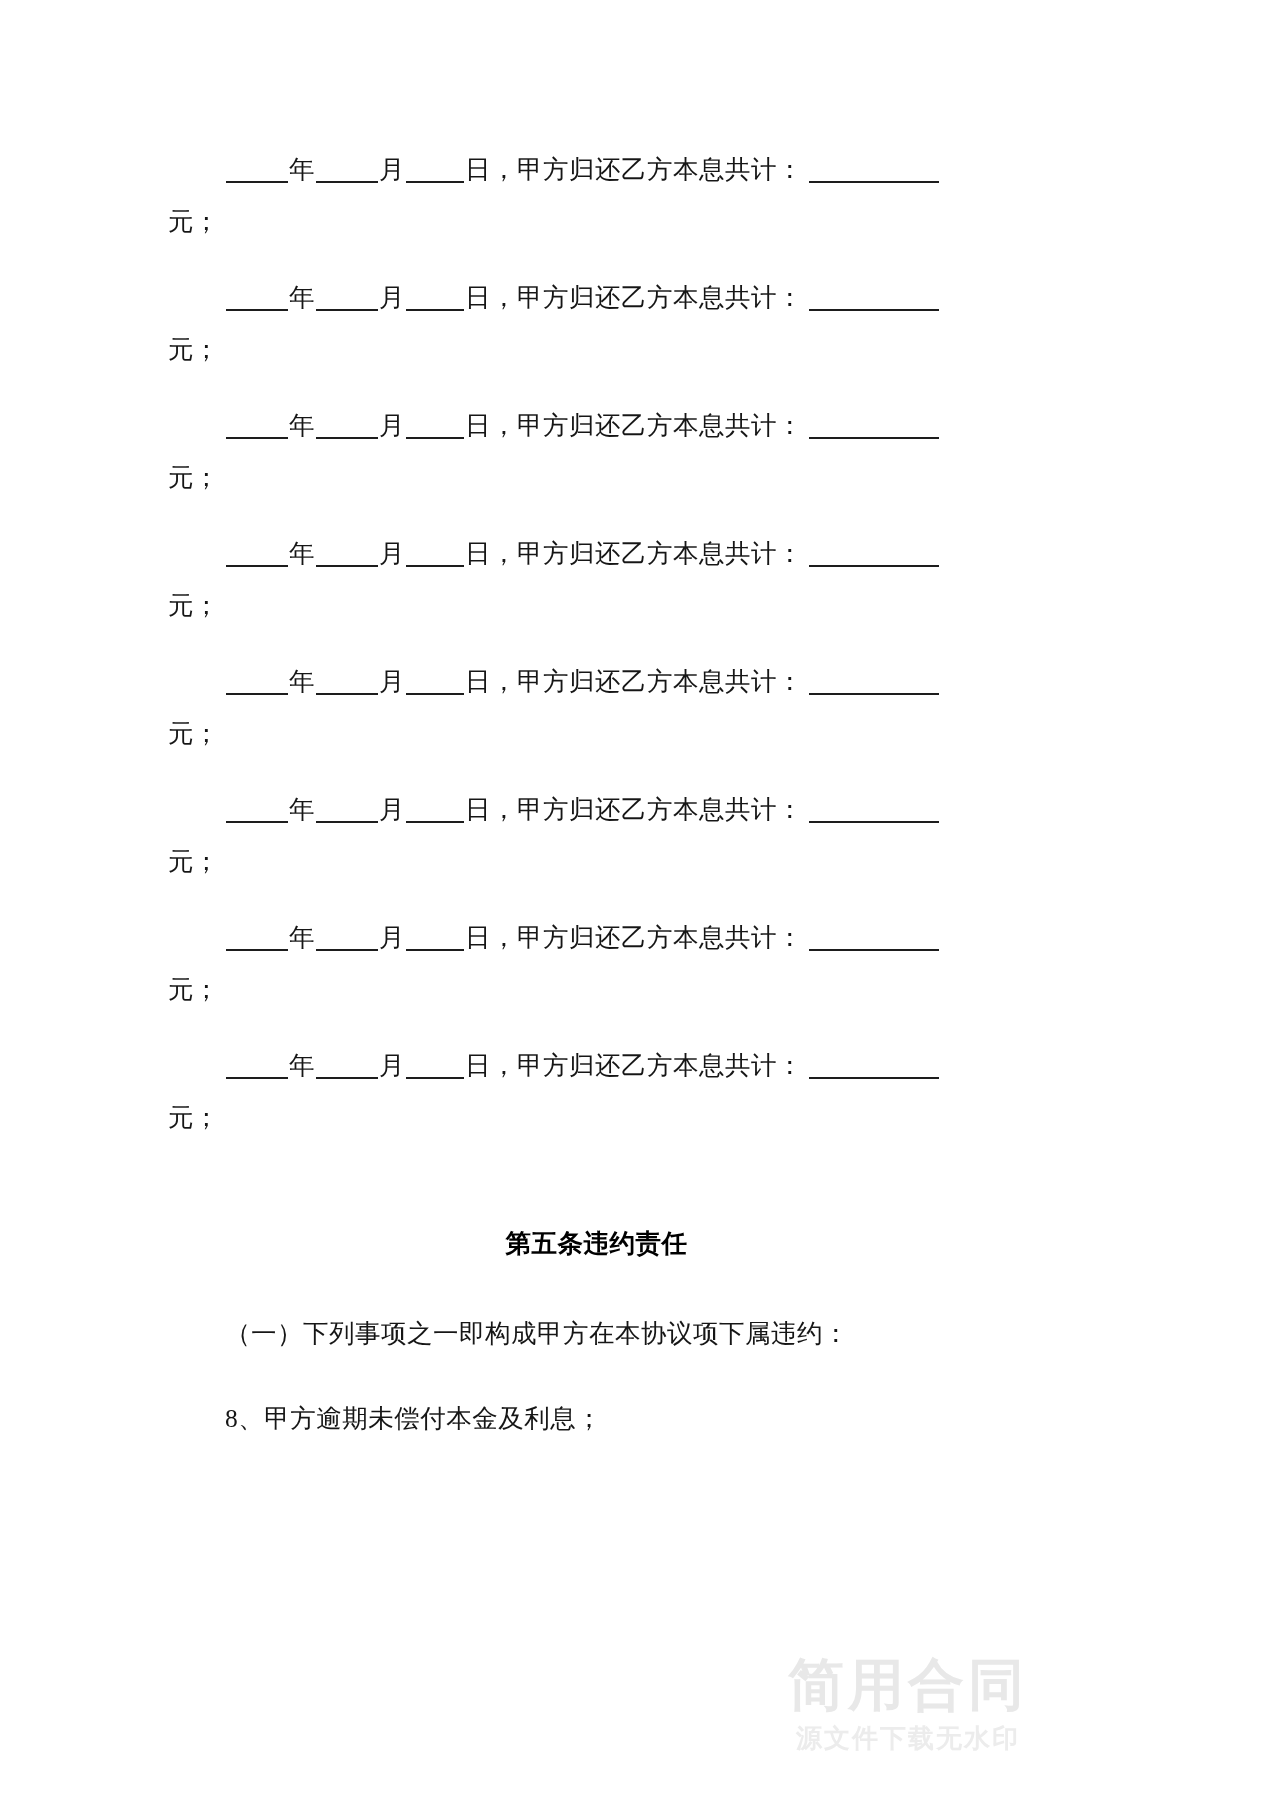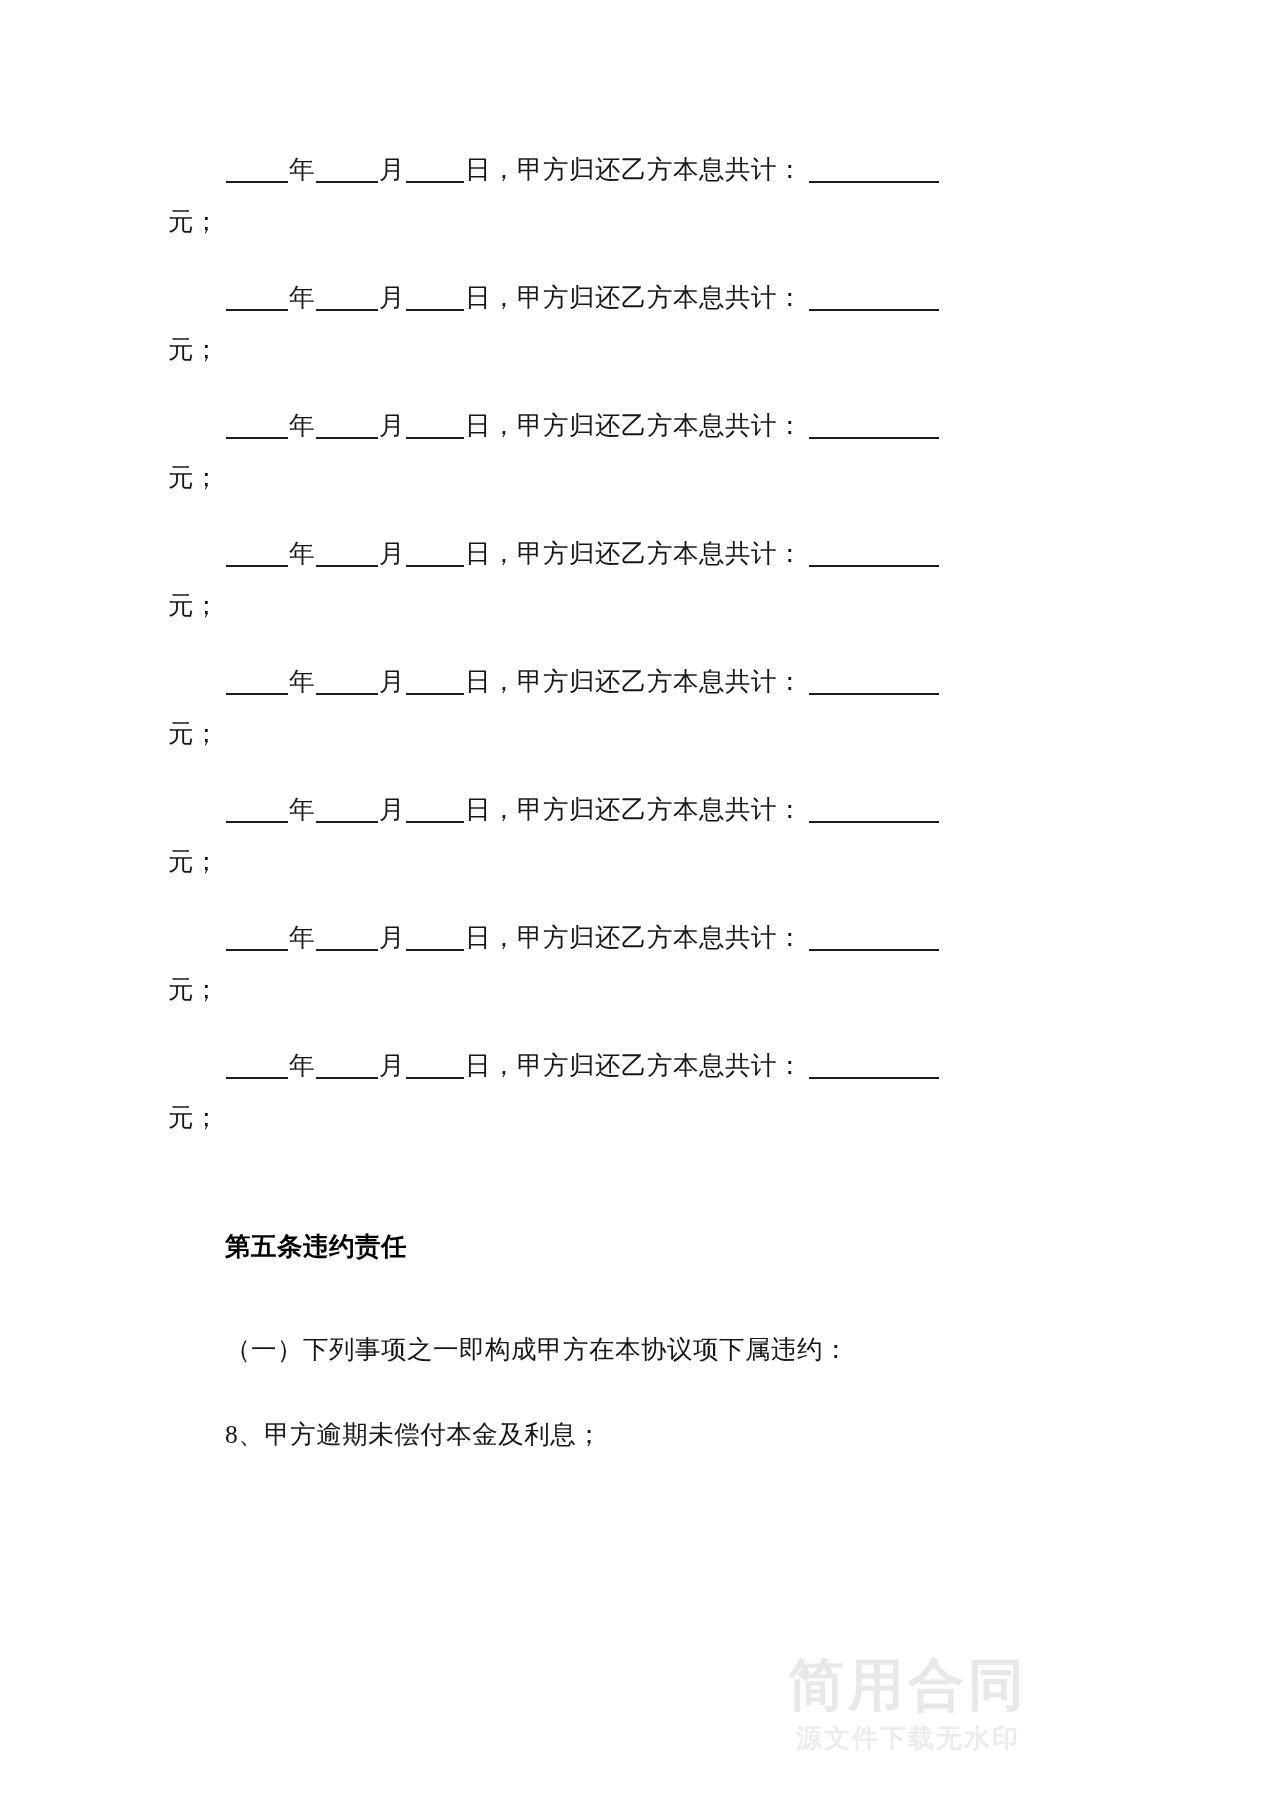--- a/index.html
+++ b/index.html
@@ -73,21 +73,22 @@
 
   
   .section-heading {
     position: relative;
     margin-left: 57px;
     font-size: 25.5px;
     line-height: 40px;
     font-weight: bold;
     letter-spacing: 0.5px;
     color: #000000;
-    font-family: Liberation Sans, sans-serif;
+    font-family: Liberation Mono, monospace;
+    text-align: center;
   }
 
   .para {
     position: relative;
     margin-left: 57px;
     font-size: 25.5px;
     line-height: 40px;
     letter-spacing: 0.5px;
     color: #161616;
   }
@@ -176,21 +177,21 @@
 
     <div class="repay-block">
       <div class="date-line">
         <span class="blank w-year"></span><span>年</span><span class="blank w-month"></span><span>月</span><span class="blank w-day"></span><span>日</span><span>，</span><span>甲方归还乙方本息共计：</span><span class="blank w-amount"></span>
       </div>
       <div class="unit-line">元；</div>
     </div>
 
     <div class="section-heading" style="margin-top:52px;">第五条违约责任</div>
 
-    <div class="para" style="margin-top:64px;">（一）下列事项之一即构成甲方在本协议项下属违约：</div>
+    <div class="para" style="margin-top:48px;">（一）下列事项之一即构成甲方在本协议项下属违约：</div>
 
     <div class="para" style="margin-top:45px;">8、甲方逾期未偿付本金及利息；</div>
 
   </div>
 
   <div class="watermark">
     <div class="wm-main">简用合同</div>
     <div class="wm-sub">源文件下载无水印</div>
   </div>
 </div>

